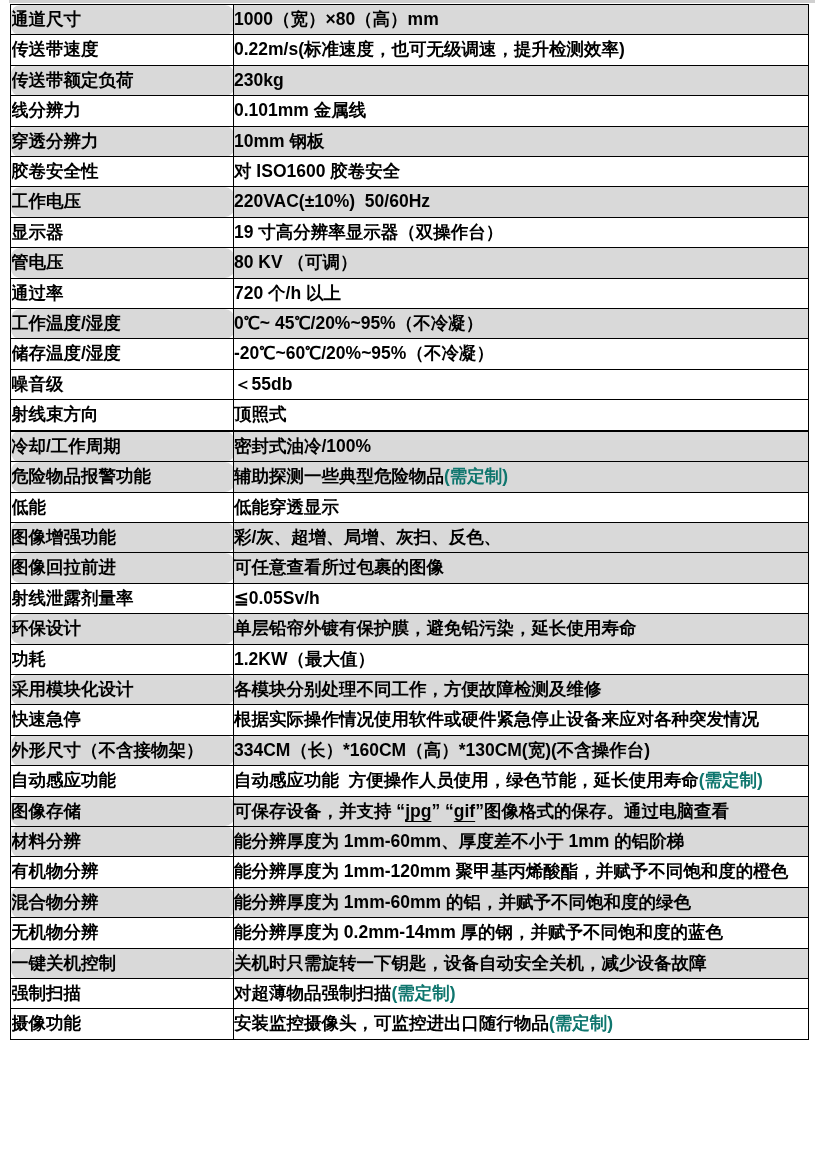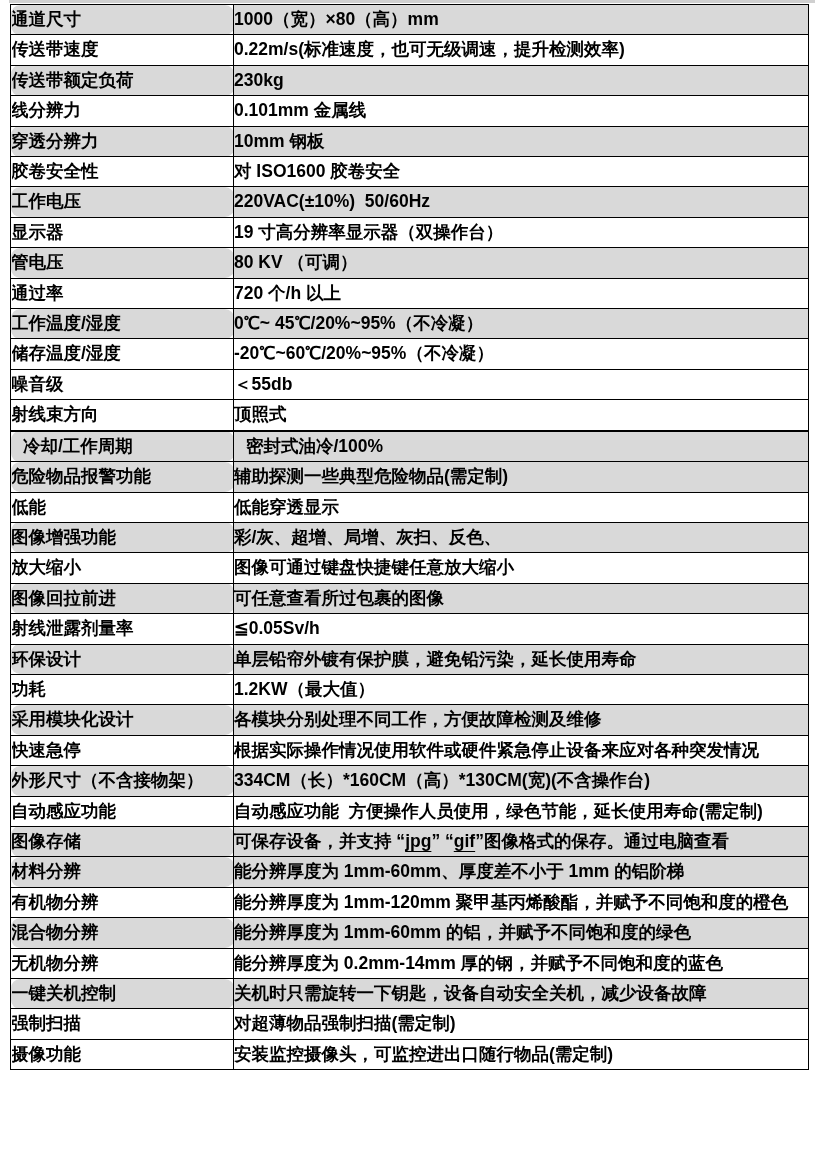--- a/index.html
+++ b/index.html
@@ -51,24 +51,23 @@
   }
   td.value-cell {
     padding-left: 12px;
     padding-right: 4px;
   }
   tr.shaded td {
     background: #d9d9d9;
   }
   tr.thick-top td {
     border-top-width: 2.5px;
-    padding-left: 12px;
   }
   .seg-red {
-    color: #000000;
+    color: #0f766e;
   }
   .seg-wavy {
     text-decoration-line: underline;
     text-decoration-style: wavy;
     text-decoration-color: #f00000;
     text-decoration-thickness: 1px;
     text-underline-offset: 4px;
     text-decoration: underline;
   }
 </style>
@@ -148,24 +147,20 @@
         <td class="value-cell"><span>辅助探测一些典型危险物品</span><span class="seg-red">(需定制)</span></td>
       </tr>
       <tr>
         <td class="label-cell">低能</td>
         <td class="value-cell"><span>低能穿透显示</span></td>
       </tr>
       <tr class="shaded">
         <td class="label-cell">图像增强功能</td>
         <td class="value-cell"><span>彩/灰、超增、局增、灰扫、反色、</span></td>
       </tr>
-      <tr>
-        <td class="label-cell">放大缩小</td>
-        <td class="value-cell"><span>图像可通过键盘快捷键任意放大缩小</span></td>
-      </tr>
       <tr class="shaded">
         <td class="label-cell">图像回拉前进</td>
         <td class="value-cell"><span>可任意查看所过包裹的图像</span></td>
       </tr>
       <tr>
         <td class="label-cell">射线泄露剂量率</td>
         <td class="value-cell"><span>≦0.05Sv/h</span></td>
       </tr>
       <tr class="shaded">
         <td class="label-cell">环保设计</td>

